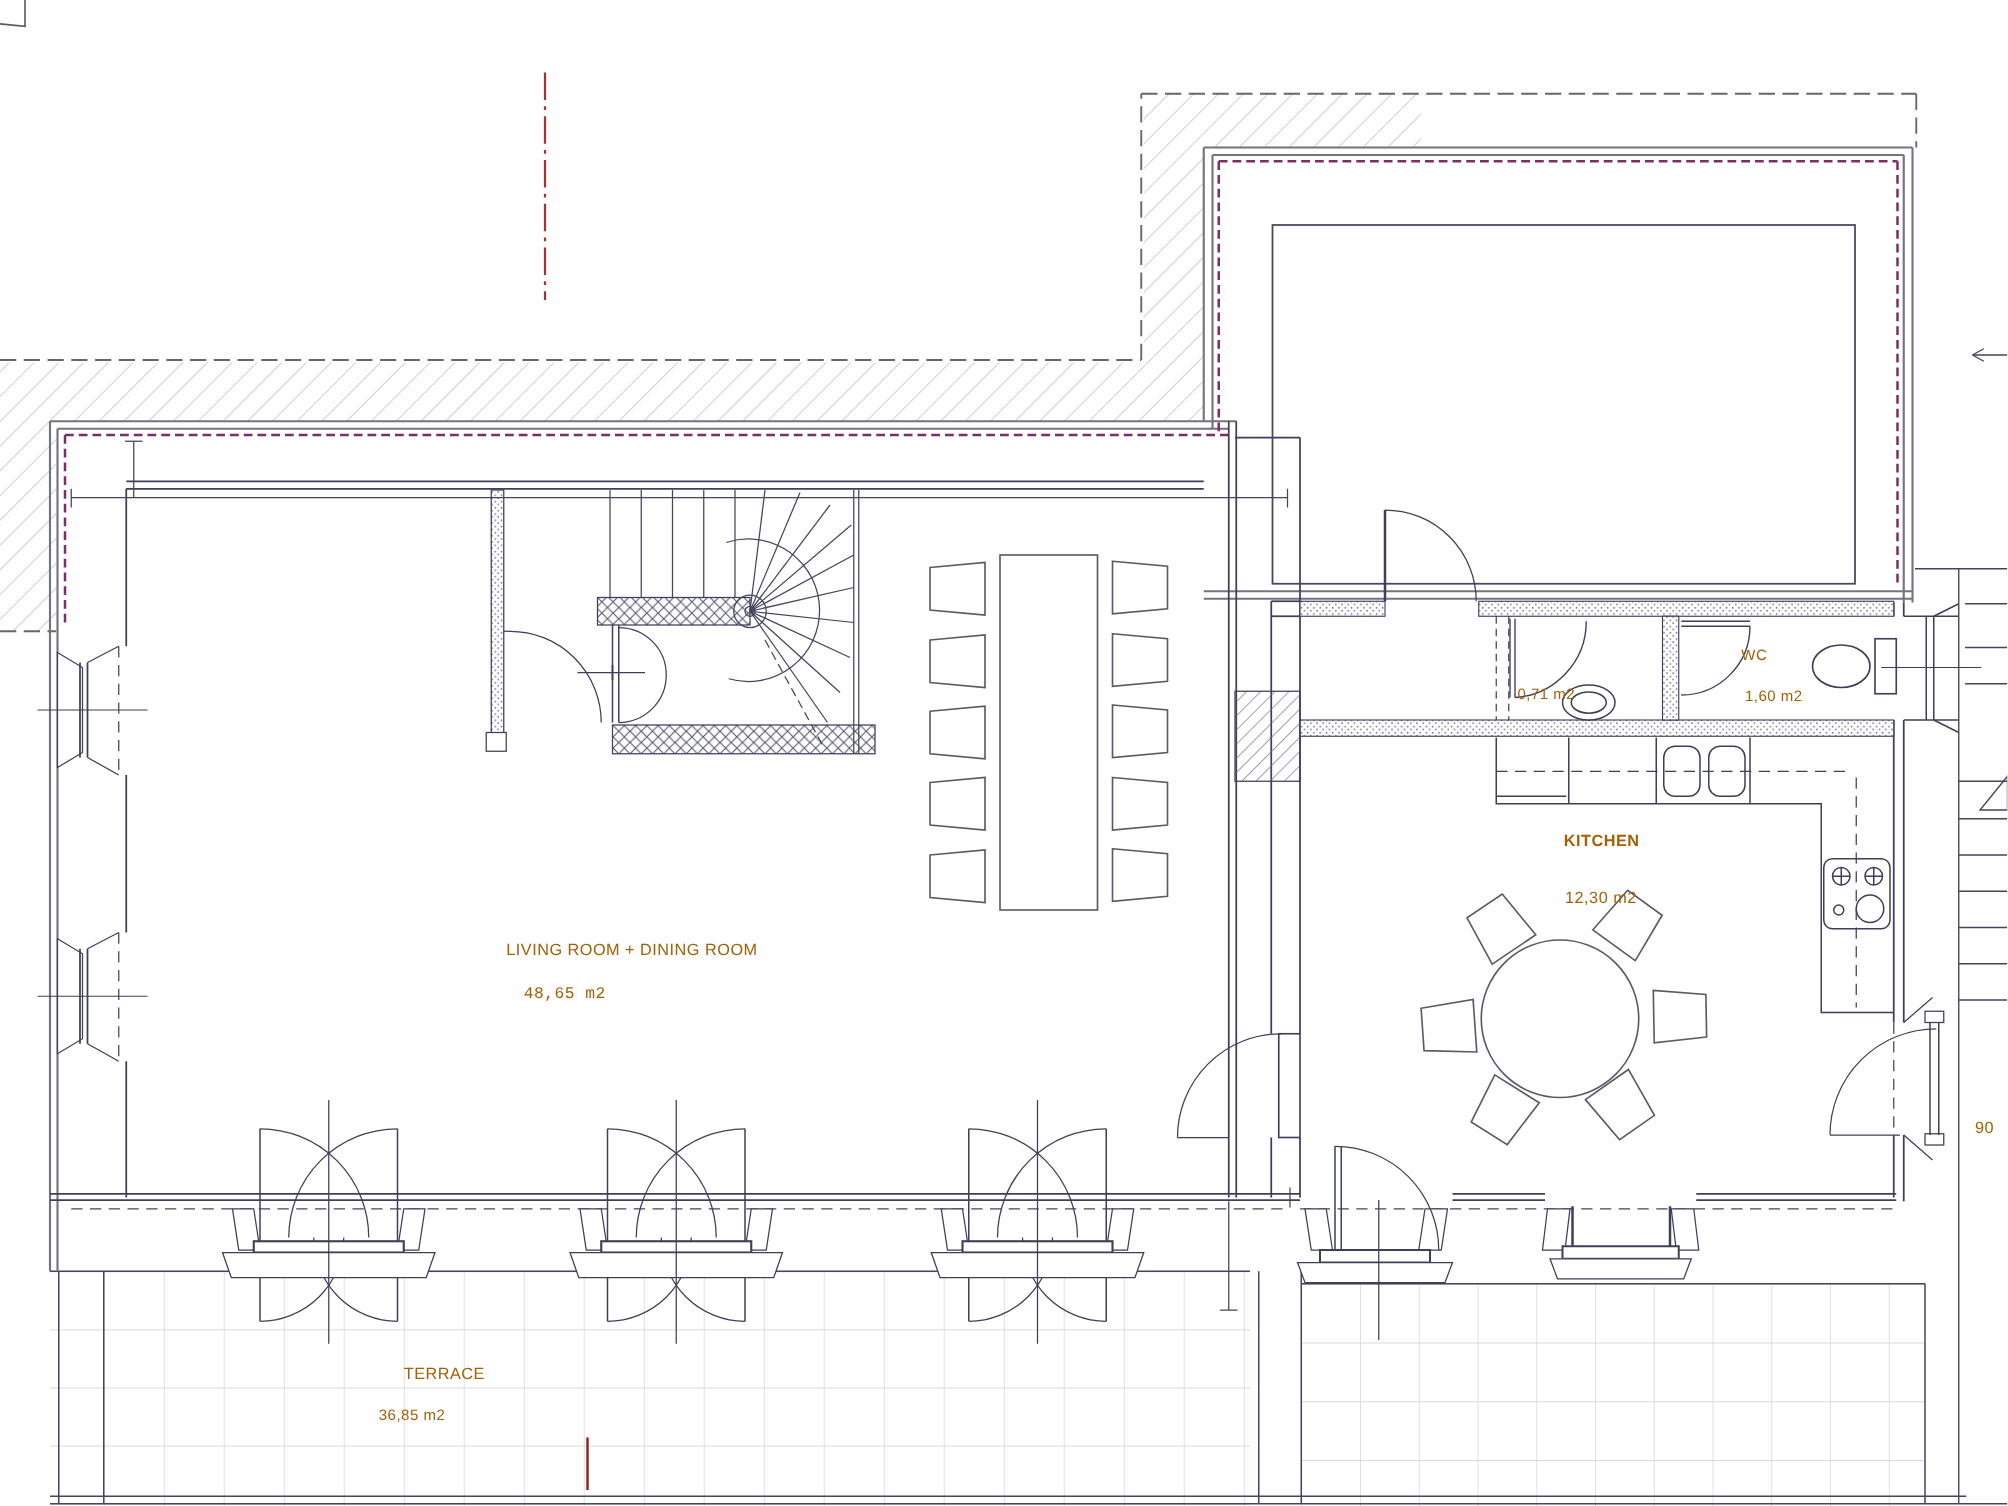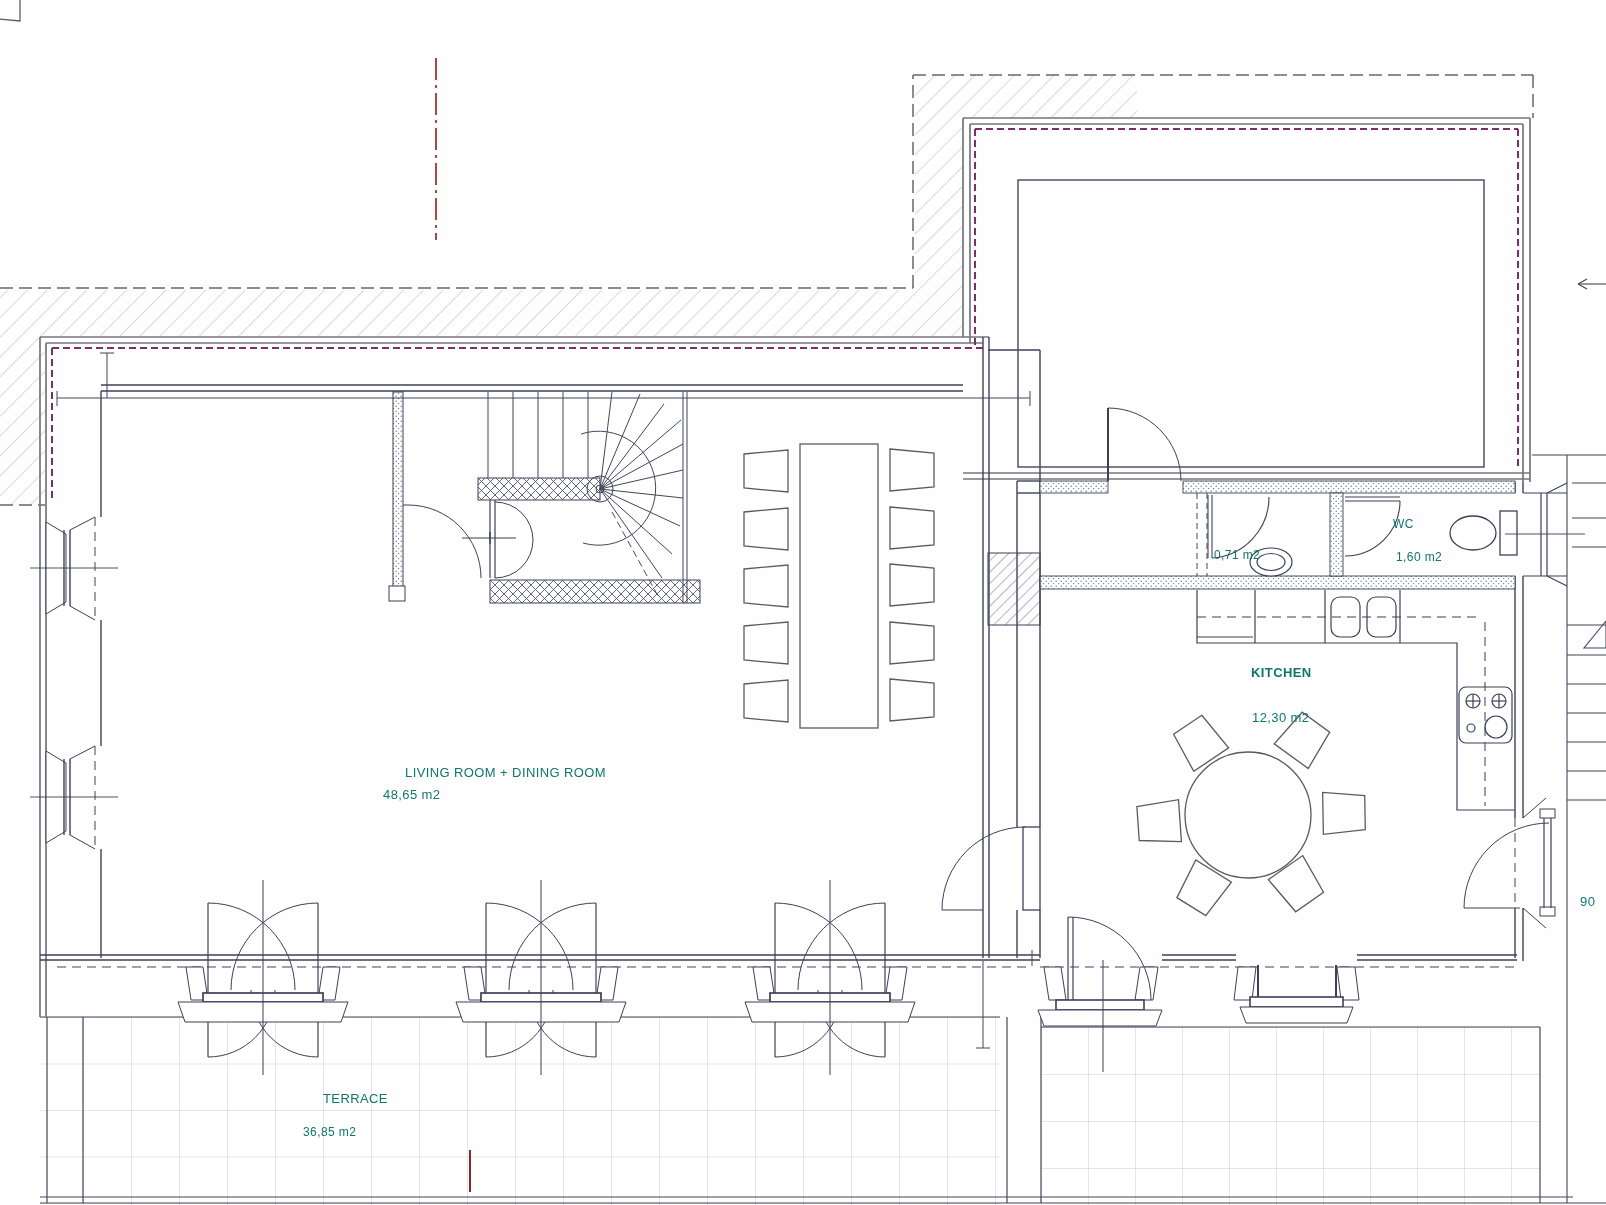--- a/index.html
+++ b/index.html
@@ -1,19 +1,19 @@
 <!DOCTYPE html>
 <html><head>
 <meta charset="utf-8">
 <style>
   html,body{margin:0;padding:0;background:#ffffff;}
   #stage{position:relative;width:1606px;height:1205px;background:#fefefe;overflow:hidden;
          font-family:"Liberation Sans", sans-serif;}
   #stage svg{position:absolute;left:0;top:0;}
-  .lbl{position:absolute;color:#0f766e;font-size:13px;letter-spacing:.4px;white-space:nowrap;}
+  .lbl{position:absolute;color:#a16207;font-size:13px;letter-spacing:.4px;white-space:nowrap;}
   .lbl.small{font-size:12px;}
 </style>
 </head>
 <body>
 
 <div id="stage">
 <svg width="1606" height="1205" viewBox="0 0 1606 1205">
   <defs>
     <pattern id="hatchL" patternUnits="userSpaceOnUse" width="14" height="14" patternTransform="rotate(45)">
       <line x1="0" y1="0" x2="0" y2="14" stroke="#c4c4cc" stroke-width="1.3"></line>
@@ -400,22 +400,22 @@
     <line x1="976" y1="1048" x2="990" y2="1048"></line>
     <line x1="1032" y1="950" x2="1032" y2="966"></line>
   </g>
 
   <g fill="none">
     <line x1="436" y1="58" x2="436" y2="240" stroke="#a13535" stroke-width="1.8" stroke-dasharray="22 5 3 5"></line>
     <line x1="470" y1="1150" x2="470" y2="1192" stroke="#8d2626" stroke-width="2"></line>
   </g>
 </svg>
 
-<div class="lbl" style="left:405px;top:752px;margin-top:13px;">LIVING ROOM + DINING ROOM</div>
-<div class="lbl" style="left:383px;top:787px;">48,65 m2</div>
+<div class="lbl" style="left:405px;top:752px;">LIVING ROOM + DINING ROOM</div>
+<div class="lbl" style="left:419px;top:787px;font-family:Liberation Mono, monospace;">48,65 m2</div>
 <div class="lbl" style="left:1251px;top:665px;font-weight:bold;">KITCHEN</div>
 <div class="lbl" style="left:1252px;top:710px;">12,30 m2</div>
 <div class="lbl small" style="left:1393px;top:517px;">WC</div>
 <div class="lbl small" style="left:1396px;top:550px;">1,60 m2</div>
 <div class="lbl small" style="left:1214px;top:548px;">0,71 m2</div>
 <div class="lbl" style="left:307px;top:1091px;margin-left:16px;">TERRACE</div>
 <div class="lbl small" style="left:303px;top:1125px;">36,85 m2</div>
 <div class="lbl" style="left:1580px;top:846px;margin-top:48px;">90</div>
 </div>
 

